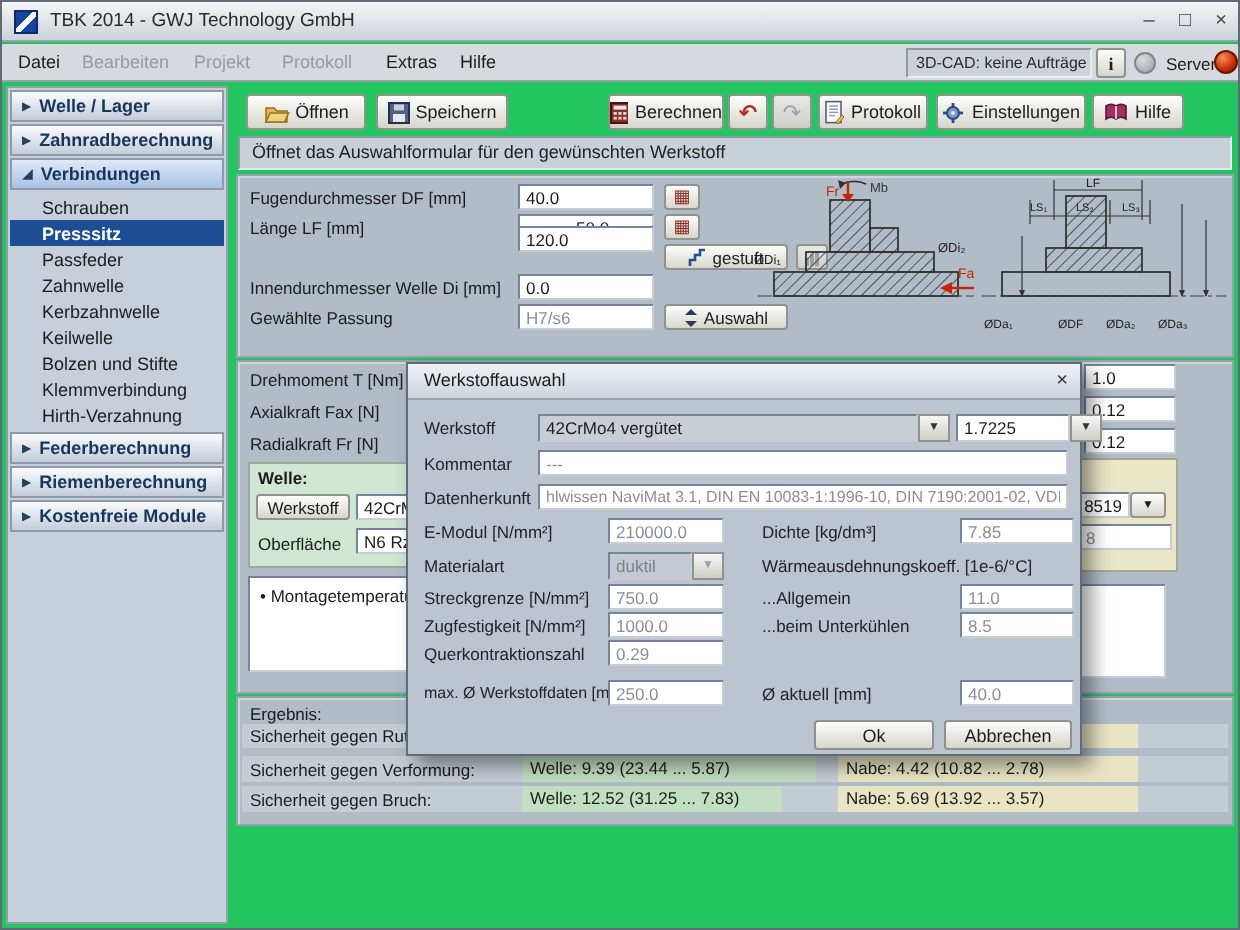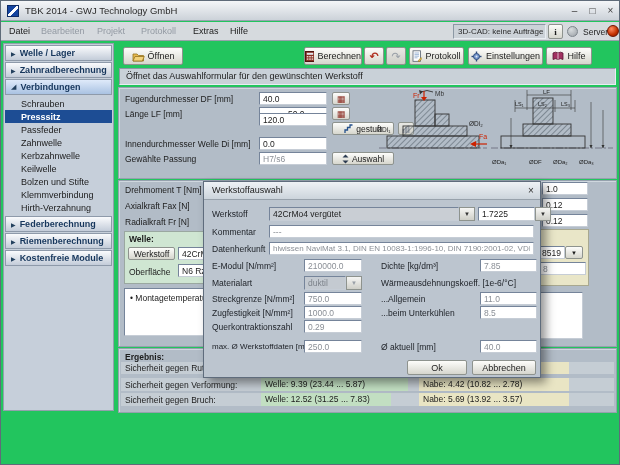--- a/index.html
+++ b/index.html
@@ -38,21 +38,21 @@
             font-size:8px; color:#2a2a2a; line-height:13px; padding-left:4px; }
   #infobtn { left:547px; top:2px; width:15px; height:15px; font-size:9px; font-weight:bold;
              font-family:"Liberation Serif",serif; }
   .dot { border-radius:50%; }
   #graydot { left:566px; top:4px; width:11px; height:11px;
              background:radial-gradient(circle at 35% 30%, #d8dcde, #9aa0a6); border:1px solid #7e858c; }
   #serverlbl { left:582px; top:5px; font-size:8.5px; color:#1c1c1c; }
   #reddot { left:606px; top:3px; width:12px; height:12px;
             background:radial-gradient(circle at 35% 30%, #ff8a60, #c23000 60%, #7a1600); border:1px solid #6e1400; }
   
-  #sidebar { left:2px; top:42px; width:111px; height:368px; background:#c6cfda;
+  #sidebar { left:2px; top:42px; width:111px; height:419px; background:#c6cfda;
              border:1px solid #93a0ac; }
   .acc-h { left:1px; width:107px; height:16px; display:flex; align-items:center; gap:4px;
            padding-left:5px; font-size:9px; font-weight:bold; color:#16365c;
            background:linear-gradient(#fafbfd,#c3ccd9); border:1px solid #8e9aaa; cursor:default; }
   .acc-h.open { background:linear-gradient(#dfeafa,#a9c2e2); }
   .arr { font-size:6px; color:#23405e; }
   .acc-i { left:1px; width:107px; height:13px; display:flex; align-items:center;
            padding-left:16px; font-size:9px; color:#1c1c1c; cursor:default; }
   .acc-i.sel { background:#1d4d94; color:#fff; font-weight:bold; }
   
@@ -150,20 +150,28 @@
       <span>Kostenfreie Module</span>
     </div>
   </div>
 
   <button class="abs btn" style="left:122px;top:46px;width:60px;height:18px">
     <svg width="13" height="11">
         <path d="M1,3 h4 l1.5,1.5 H11.5 V10 H1 Z" fill="#e6b94f" stroke="#96731e" stroke-width="0.8"></path>
         <path d="M1,10 L3,5.5 H12.3 L10.3,10 Z" fill="#f2d27a" stroke="#96731e" stroke-width="0.8"></path>
       </svg>
     <span>Öffnen</span>
+  </button>
+  <button class="abs btn" style="left:187px;top:46px;width:66px;height:18px">
+    <svg width="11" height="11">
+        <rect x="0.5" y="0.5" width="10" height="10" fill="#51618c" stroke="#23304d"></rect>
+        <rect x="3" y="1.2" width="5" height="3" fill="#c8d0e0"></rect>
+        <rect x="2.5" y="6" width="6" height="4" fill="#e8e8e8"></rect>
+      </svg>
+    <span>Speichern</span>
   </button>
   <button class="abs btn" style="left:303px;top:46px;width:58px;height:18px">
     <svg width="10" height="11">
         <rect x="0.5" y="0.5" width="9" height="10" fill="#8a2f24" stroke="#4d150e"></rect>
         <rect x="1.8" y="1.8" width="6.4" height="2" fill="#dfe8ef"></rect>
         <rect x="1.8" y="5" width="1.6" height="1.4" fill="#e8d8d0"></rect>
         <rect x="4.2" y="5" width="1.6" height="1.4" fill="#e8d8d0"></rect>
         <rect x="6.6" y="5" width="1.6" height="1.4" fill="#e8d8d0"></rect>
         <rect x="1.8" y="7.4" width="1.6" height="1.4" fill="#e8d8d0"></rect>
         <rect x="4.2" y="7.4" width="1.6" height="1.4" fill="#e8d8d0"></rect>
@@ -324,21 +332,21 @@
       <span>▼</span>
     </button>
   <input class="abs fld ro" style="left: 538px; top: 261px; width: 47px;" value="8">
 
   <div class="abs listbox" style="left:123px;top:287px;width:162px;height:48px">
     <span class="lbl" style="display:block;padding:4px 0 0 5px">• Montagetemperatur</span>
   </div>
   <div class="abs listbox" style="left:500px;top:291px;width:82px;height:47px"></div>
 
   <div class="abs panel" style="left:117px;top:347px;width:499px;height:65px"></div>
-  <span class="abs lbl" style="left:124px;top:351px;font-weight:bold">Ergebnis:</span>
+  <span class="abs lbl" style="left:124px;top:351px;font-weight:normal">Ergebnis:</span>
 
   <div class="abs resrow-bg" style="left:120px;top:361px;width:493px;height:12px"></div>
   <span class="abs lbl" style="left:124px;top:362px">Sicherheit gegen Rutschen:</span>
   <div class="abs rescell green" style="left:260px;top:361px;width:147px;height:12px"></div>
   <div class="abs rescell beige" style="left:418px;top:361px;width:150px;height:12px"></div>
 
   <div class="abs resrow-bg" style="left:120px;top:377px;width:493px;height:13px"></div>
   <span class="abs lbl" style="left:124px;top:379px">Sicherheit gegen Verformung:</span>
   <div class="abs rescell green" style="left:260px;top:377px;width:147px;height:13px">Welle: 9.39 (23.44 ... 5.87)</div>
   <div class="abs rescell beige" style="left:418px;top:377px;width:150px;height:13px">Nabe: 4.42 (10.82 ... 2.78)</div>

